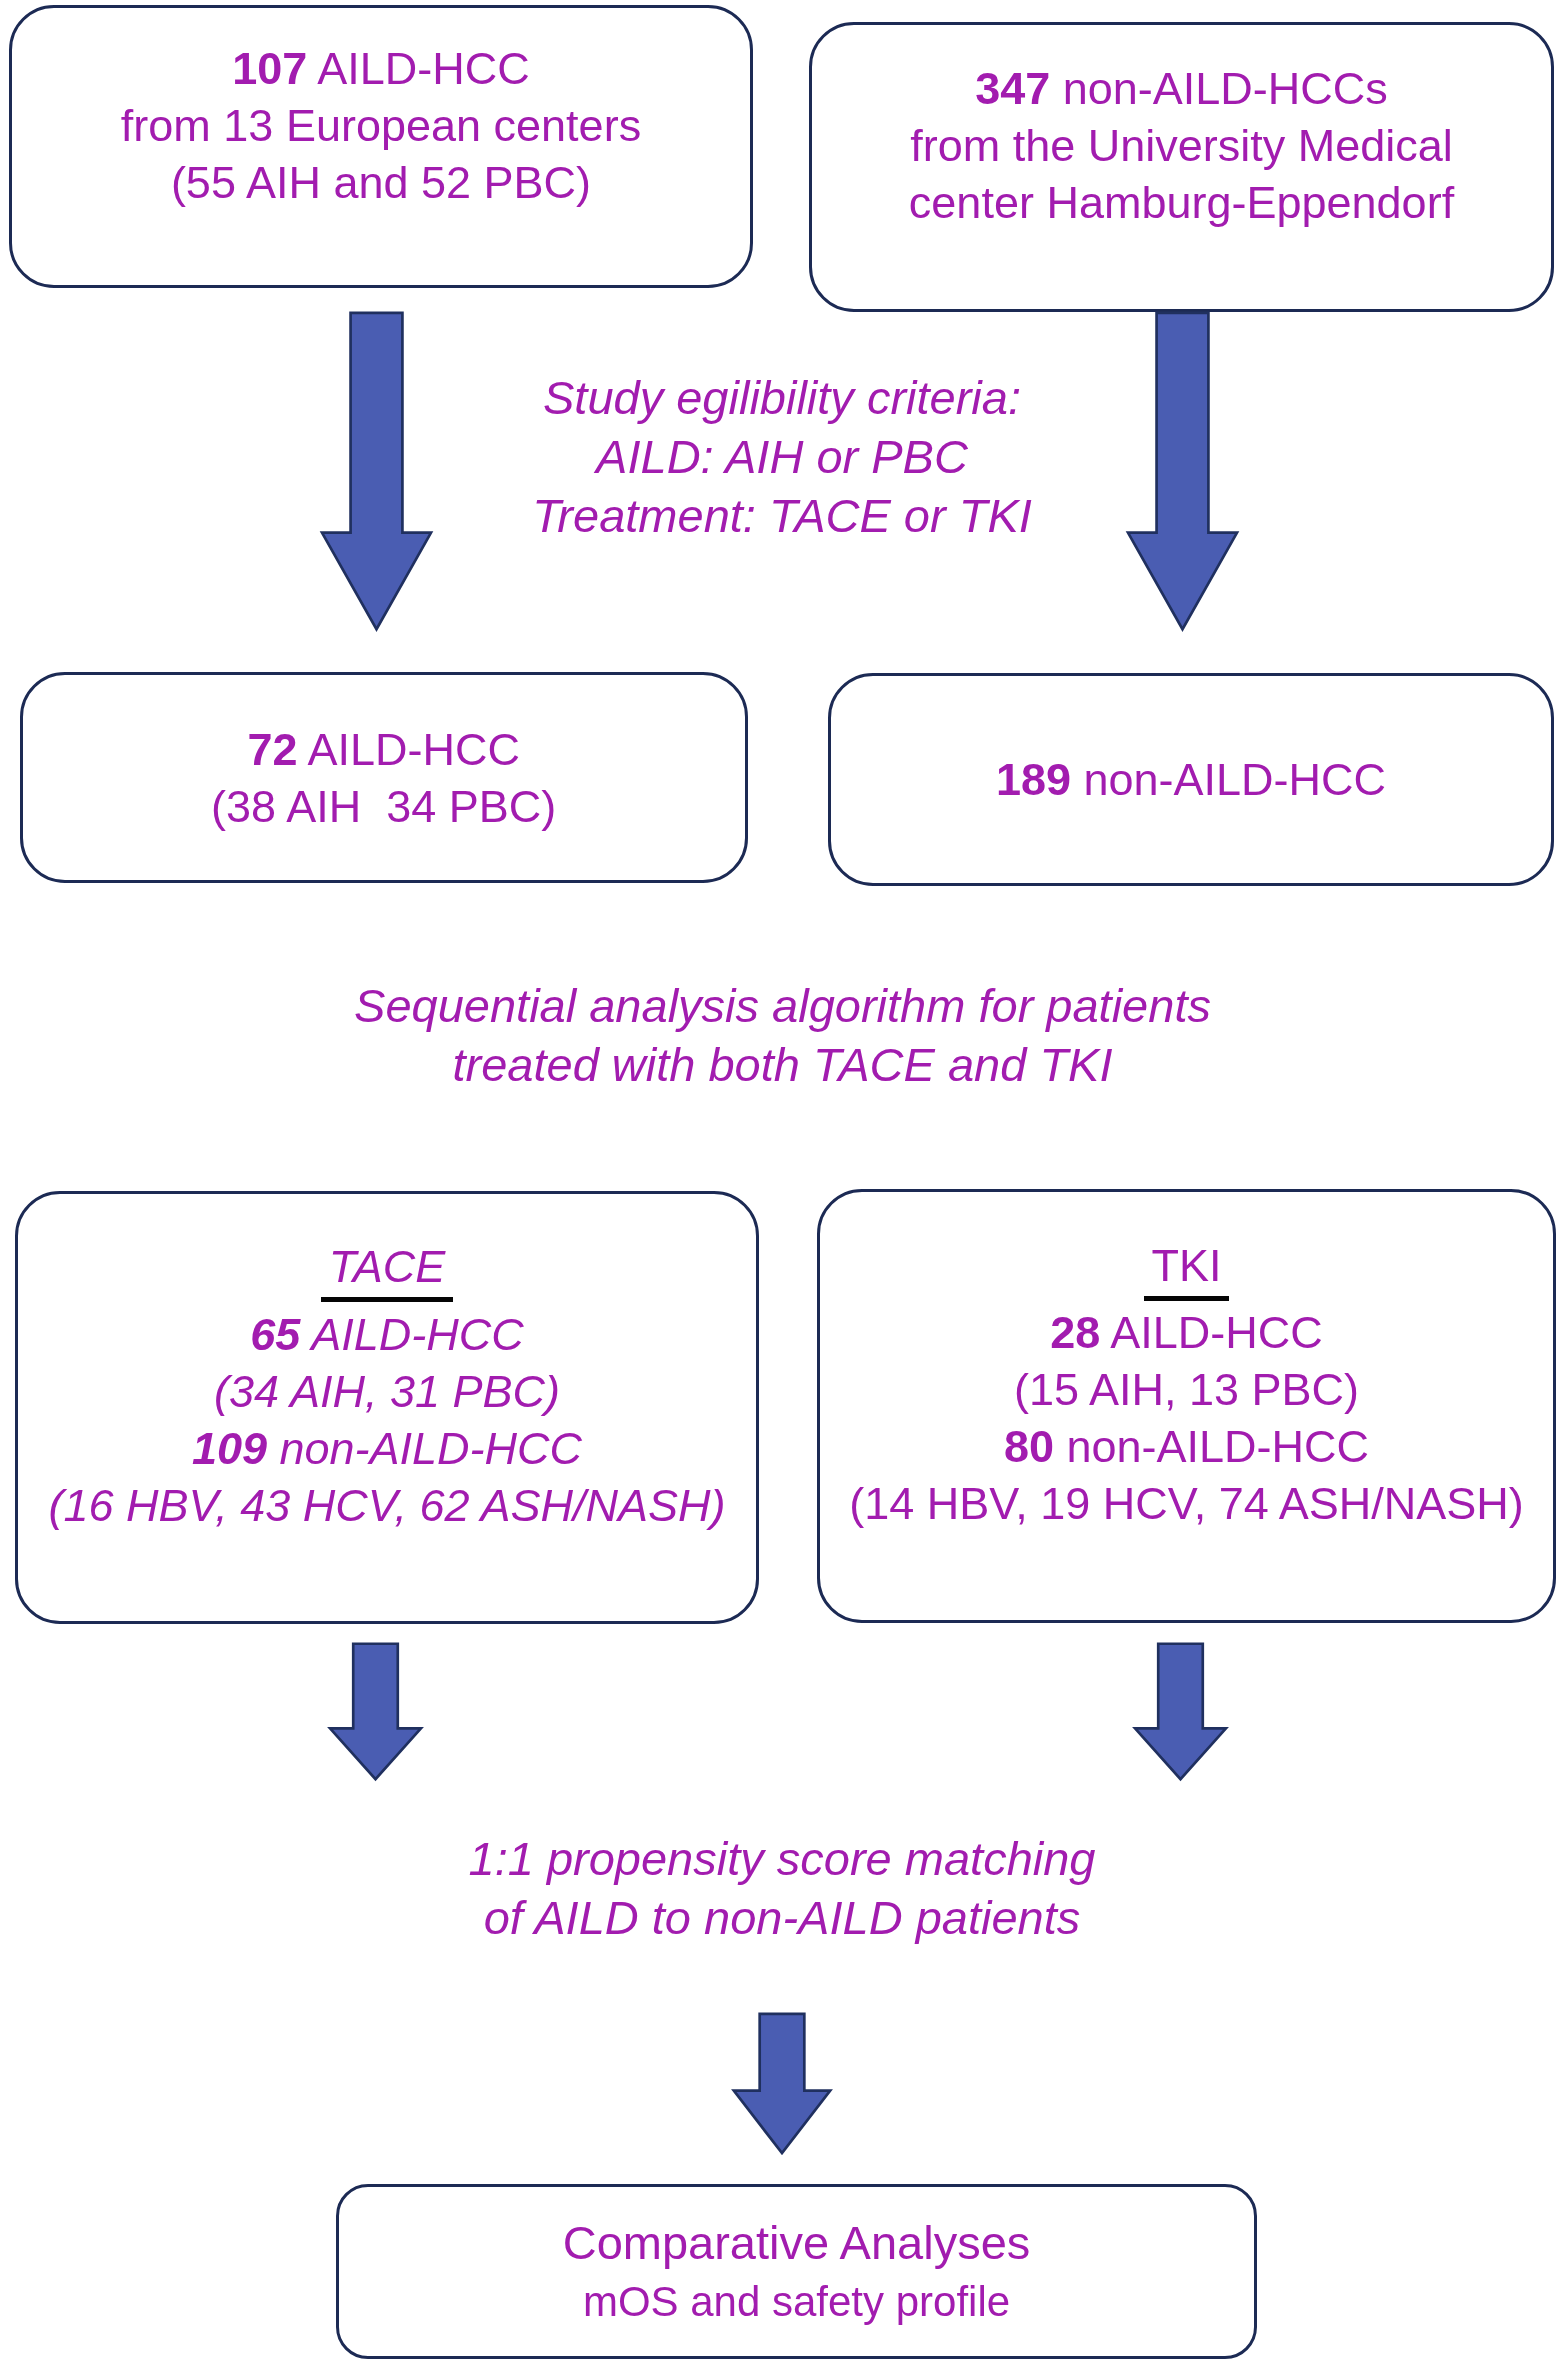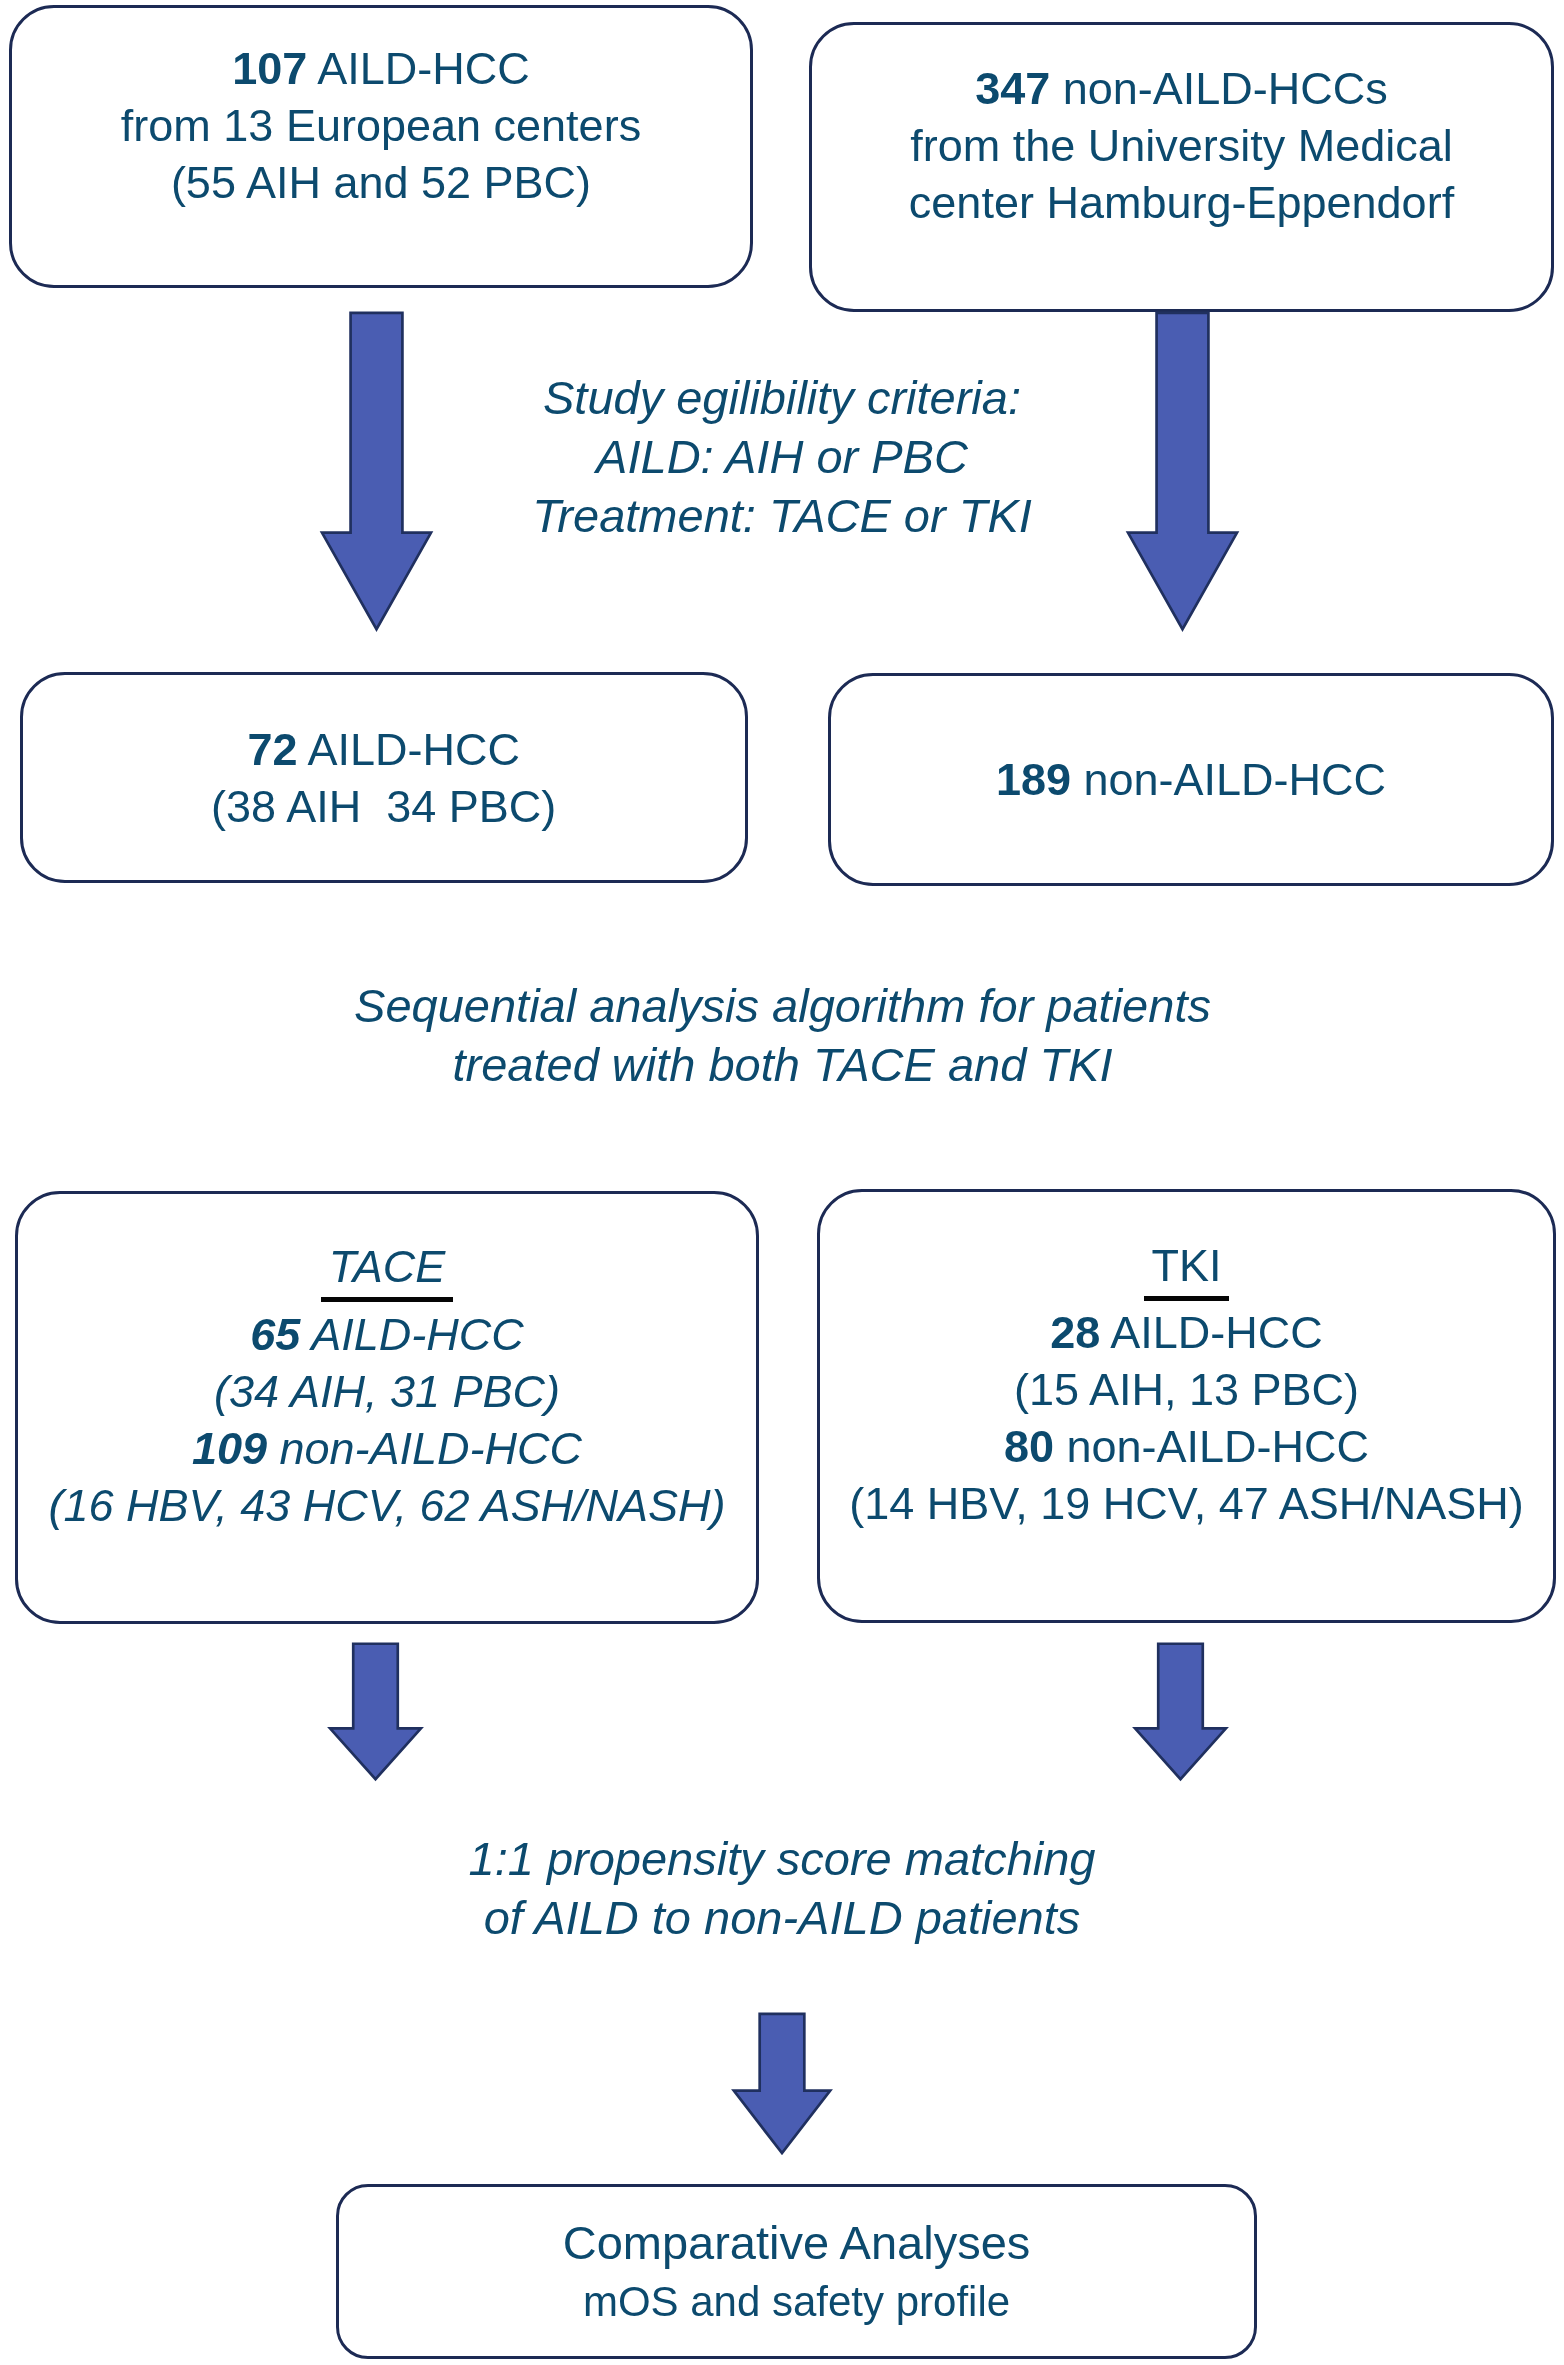--- a/index.html
+++ b/index.html
@@ -2,21 +2,21 @@
 <html style="font-size:14.3px"><head>
 <meta charset="utf-8">
 <style>
   html, body { margin: 0; padding: 0; background: #ffffff; }
   .canvas {
     position: relative;
     width: 1565px;
     height: 2366px;
     background: #ffffff;
     font-family: "Liberation Sans", "DejaVu Sans", sans-serif;
-    color: #0c4a6e;
+    color: #a21caf;
     overflow: hidden;
   }
   .box {
     position: absolute;
     box-sizing: border-box;
     background: #ffffff;
     border: 3.6px solid #1c2a54;
     border-radius: 45px;
     display: flex;
     flex-direction: column;
@@ -94,21 +94,21 @@
     <div class="line"><span>(34 AIH, 31 PBC)</span></div>
     <div class="line"><span class="b">109</span><span> non-AILD-HCC</span></div>
     <div class="line"><span>(16 HBV, 43 HCV, 62 ASH/NASH)</span></div>
   </div>
 
   <div class="box pad-b" style="left:817px; top:1189px; width:739px; height:434px;">
     <div class="line hdr">TKI</div>
     <div class="line"><span class="b">28</span><span> AILD-HCC</span></div>
     <div class="line"><span>(15 AIH, 13 PBC)</span></div>
     <div class="line"><span class="b">80</span><span> non-AILD-HCC</span></div>
-    <div class="line"><span>(14 HBV, 19 HCV, 47 ASH/NASH)</span></div>
+    <div class="line"><span>(14 HBV, 19 HCV, 74 ASH/NASH)</span></div>
   </div>
 
   <svg class="arrow" style="left:328px; top:1642px;" width="95" height="139" viewBox="0 0 106 156">
     <polygon points="28,2 78,2 78,97 104,97 53,154 2,97 28,97" fill="#4a5db2"></polygon>
   </svg>
   <svg class="arrow" style="left:1133px; top:1642px;" width="95" height="139" viewBox="0 0 106 156">
     <polygon points="28,2 78,2 78,97 104,97 53,154 2,97 28,97" fill="#4a5db2"></polygon>
   </svg>
 
   <div class="ann" style="left:335px; top:1829px; width:894px;">

